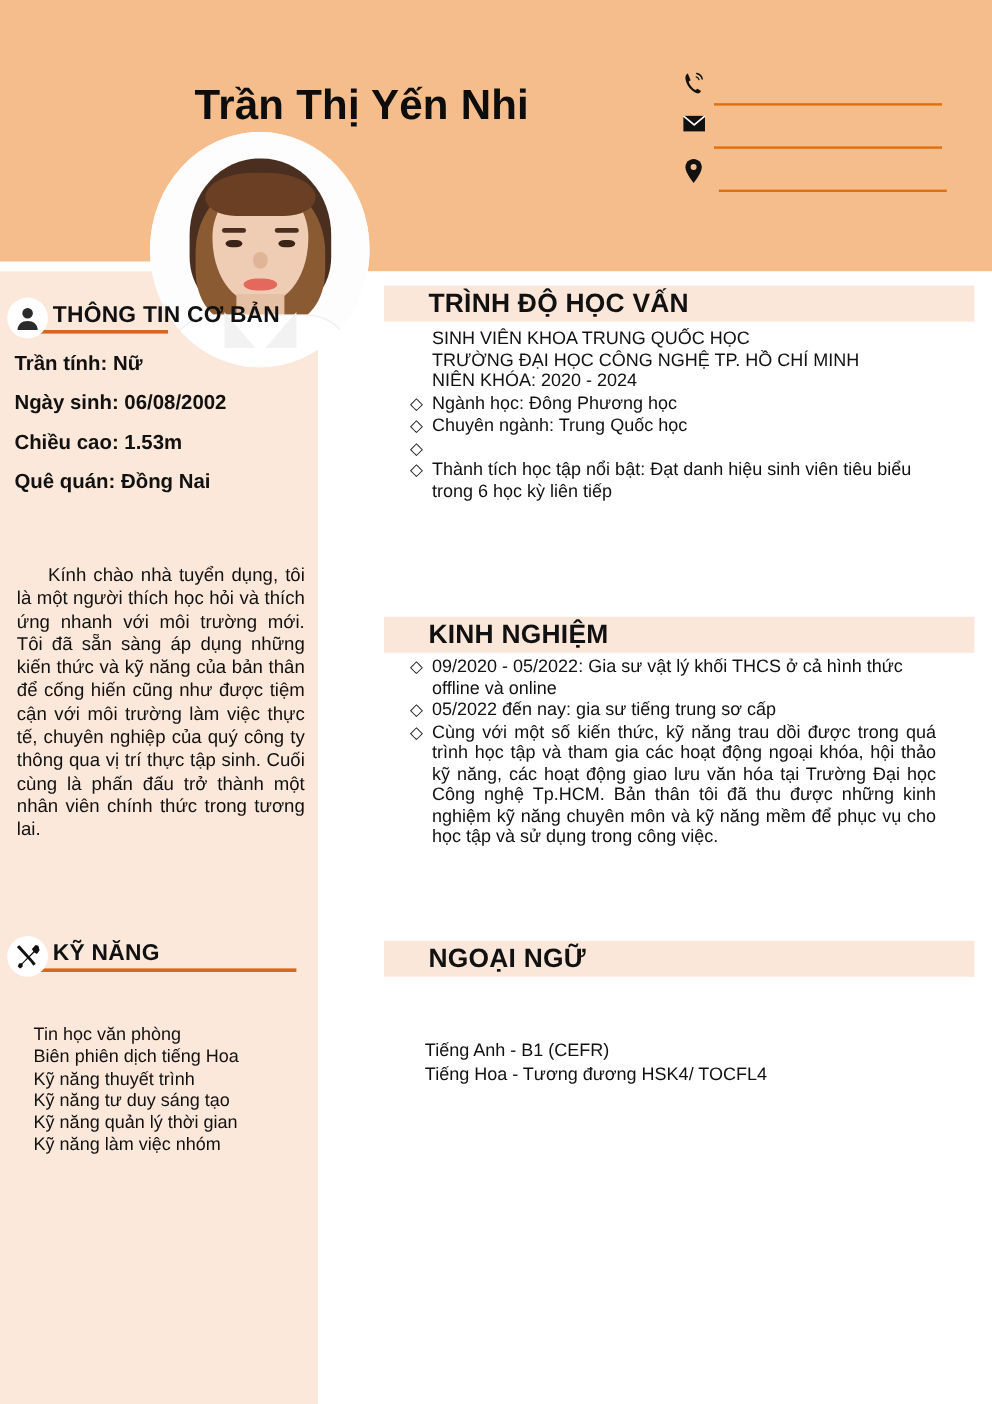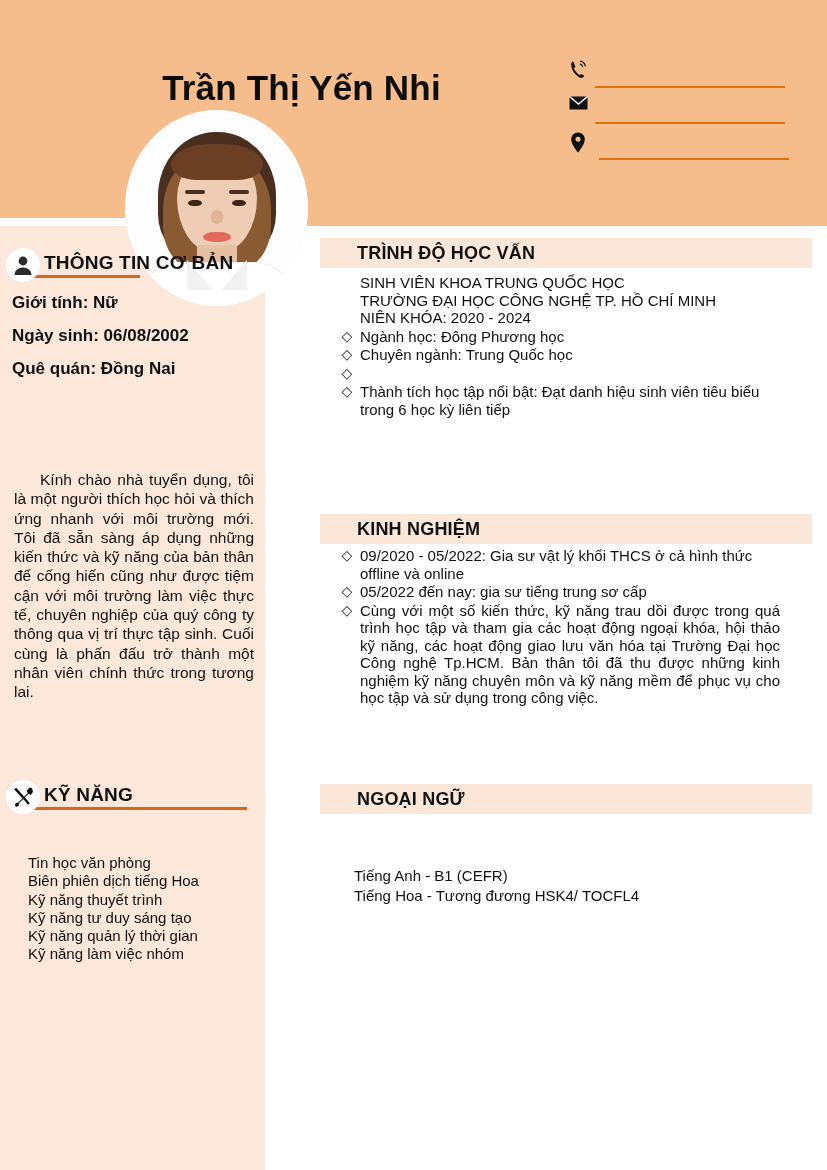--- a/index.html
+++ b/index.html
@@ -221,21 +221,21 @@
 
   
   .main { position: absolute; left: 265px; top: 226px; width: 562px; }
   .mn-section { position: absolute; left: 55px; width: 512px; }
   .mn-headbar {
     width: 492px; height: 30px;
     background: #fbe7d9;
     display: flex; align-items: center;
   }
   .mn-title {
-    font-size: 18px; font-weight: bold; color: #111;
+    font-size: 22px; font-weight: bold; color: #111;
     padding-left: 37px; letter-spacing: 0.2px;
   }
   .mn-body { padding-top: 6px; }
   .plain-line {
     font-size: 15px; color: #111; line-height: 17.5px;
     padding-left: 40px;
   }
   .bullet-row {
     display: flex; align-items: flex-start;
     padding-left: 14px;
@@ -332,22 +332,23 @@
       <span class="sb-icon">
         <svg width="22" height="22" viewBox="0 0 22 22">
           <circle cx="11" cy="7" r="4.4" fill="#2b2b2b"></circle>
           <path d="M2.6 21c0-4.6 3.8-7.4 8.4-7.4s8.4 2.8 8.4 7.4z" fill="#2b2b2b"></path>
         </svg>
       </span>
       <span class="sb-rule" style="left:28px; width:112px;"></span>
       <span class="sb-title">THÔNG TIN CƠ BẢN</span>
     </div>
     <div class="info-list">
-      <div class="info-item">Giới tính: Nữ</div>
+      <div class="info-item">Trần tính: Nữ</div>
       <div class="info-item">Ngày sinh: 06/08/2002</div>
+      <div class="info-item">Chiều cao: 1.53m</div>
       <div class="info-item">Quê quán: Đồng Nai</div>
     </div>
   </div>
 
   <div class="sb-section" style="top:440px; height:300px;">
     <div class="objective-text">Kính chào nhà tuyển dụng, tôi là một người thích học hỏi và thích ứng nhanh với môi trường mới. Tôi đã sẵn sàng áp dụng những kiến thức và kỹ năng của bản thân để cống hiến cũng như được tiệm cận với môi trường làm việc thực tế, chuyên nghiệp của quý công ty thông qua vị trí thực tập sinh. Cuối cùng là phấn đấu trở thành một nhân viên chính thức trong tương lai.</div>
   </div>
 
   <div class="sb-section" style="top:780px; height:160px;">
     <div class="sb-head">

